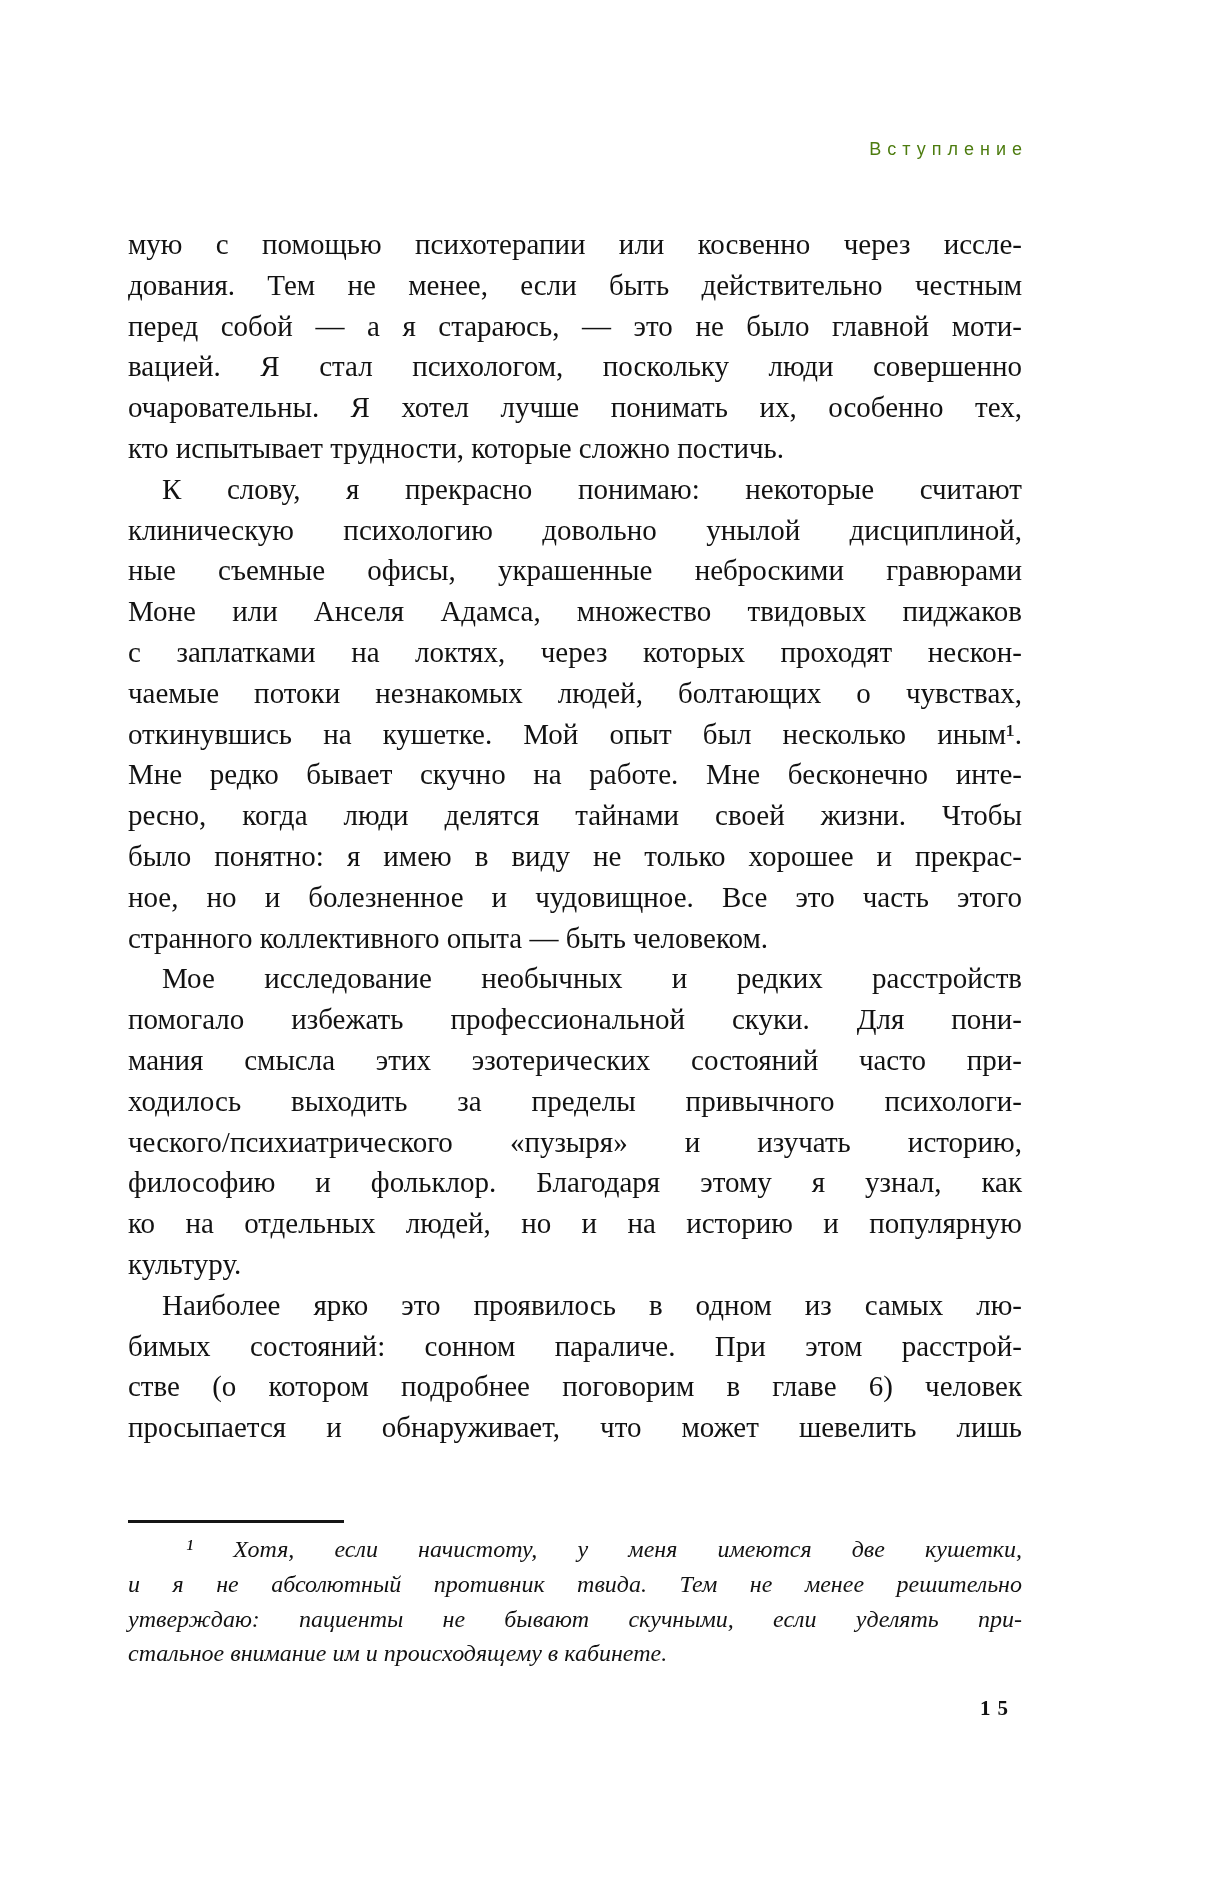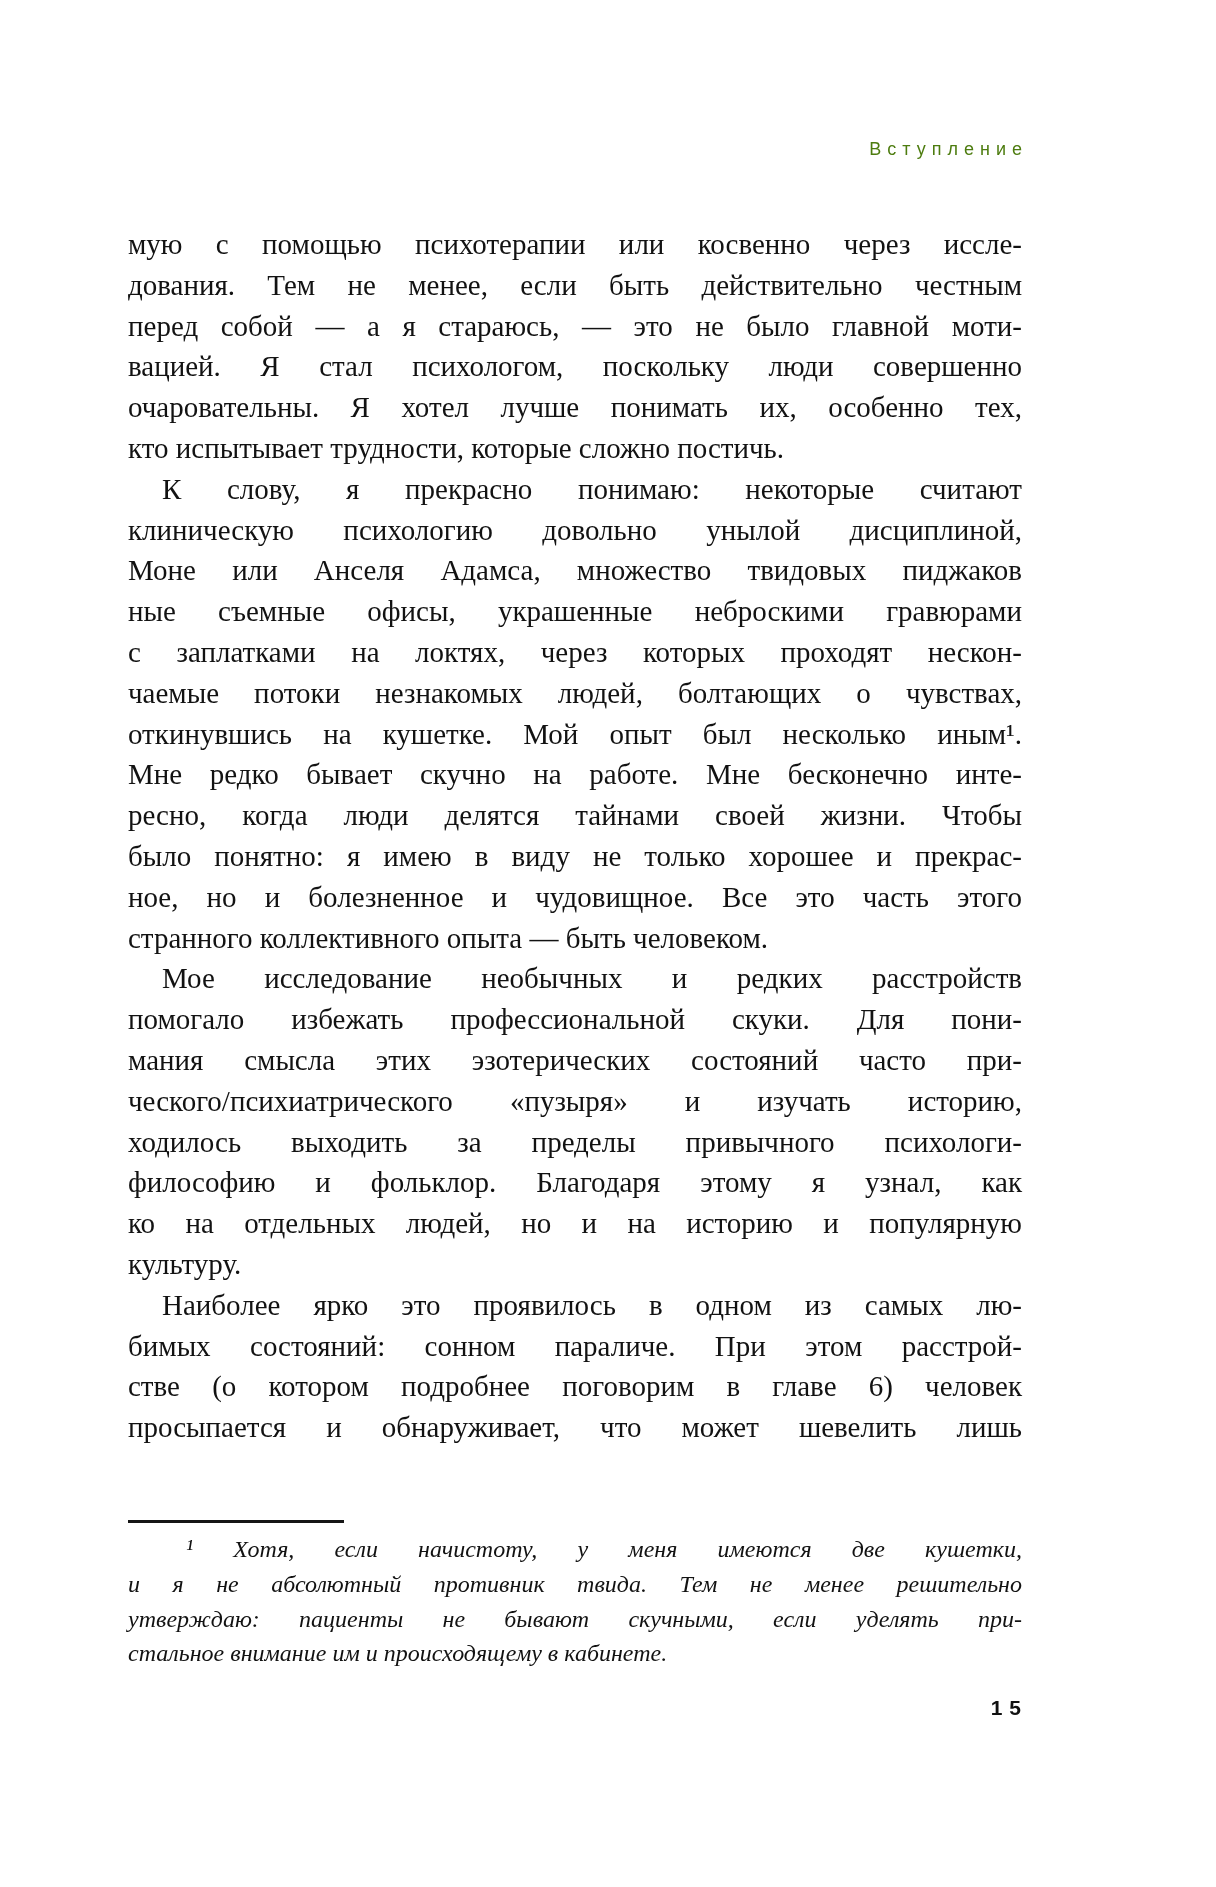--- a/index.html
+++ b/index.html
@@ -63,23 +63,23 @@
     line-height: 34.8px;
     text-align: justify;
     text-align-last: justify;
     font-style: italic;
   }
   .fline.last { text-align-last: left; }
   .fline.indent { text-indent: 58px; }
   .page-number {
     position: absolute;
     top: 1696px;
-    right: 195px;
+    right: 208px;
     margin-right: -7px; 
-    font-family: Liberation Sans, sans-serif;
+    font-family: Liberation Serif, serif;
     font-size: 21px;
     font-weight: 700;
     letter-spacing: 7px;
     color: #111111;
     white-space: nowrap;
   }
 </style>
 </head>
 <body>
 
@@ -88,35 +88,35 @@
 
   <div class="body-text" id="body-text">
       <div class="line">мую с помощью психотерапии или косвенно через иссле-</div>
       <div class="line">дования. Тем не менее, если быть действительно честным</div>
       <div class="line">перед собой — а я стараюсь, — это не было главной моти-</div>
       <div class="line">вацией. Я стал психологом, поскольку люди совершенно</div>
       <div class="line">очаровательны. Я хотел лучше понимать их, особенно тех,</div>
       <div class="line last">кто испытывает трудности, которые сложно постичь.</div>
       <div class="line indent">К слову, я прекрасно понимаю: некоторые считают</div>
       <div class="line">клиническую психологию довольно унылой дисциплиной,</div>
+      <div class="line">ные съемные офисы, украшенные неброскими гравюрами</div>
       <div class="line">Моне или Анселя Адамса, множество твидовых пиджаков</div>
-      <div class="line">ные съемные офисы, украшенные неброскими гравюрами</div>
       <div class="line">с заплатками на локтях, через которых проходят нескон-</div>
       <div class="line">чаемые потоки незнакомых людей, болтающих о чувствах,</div>
       <div class="line">откинувшись на кушетке. Мой опыт был несколько иным¹.</div>
       <div class="line">Мне редко бывает скучно на работе. Мне бесконечно инте-</div>
       <div class="line">ресно, когда люди делятся тайнами своей жизни. Чтобы</div>
       <div class="line">было понятно: я имею в виду не только хорошее и прекрас-</div>
       <div class="line">ное, но и болезненное и чудовищное. Все это часть этого</div>
       <div class="line last">странного коллективного опыта — быть человеком.</div>
       <div class="line indent">Мое исследование необычных и редких расстройств</div>
       <div class="line">помогало избежать профессиональной скуки. Для пони-</div>
       <div class="line">мания смысла этих эзотерических состояний часто при-</div>
+      <div class="line">ходилось выходить за пределы привычного психологи-</div>
       <div class="line">ческого/психиатрического «пузыря» и изучать историю,</div>
-      <div class="line">ходилось выходить за пределы привычного психологи-</div>
       <div class="line">философию и фольклор. Благодаря этому я узнал, как</div>
       <div class="line">ко на отдельных людей, но и на историю и популярную</div>
       <div class="line last">культуру.</div>
       <div class="line indent">Наиболее ярко это проявилось в одном из самых лю-</div>
       <div class="line">бимых состояний: сонном параличе. При этом расстрой-</div>
       <div class="line">стве (о котором подробнее поговорим в главе 6) человек</div>
       <div class="line">просыпается и обнаруживает, что может шевелить лишь</div>
     </div>
 
   <div class="footnote-rule"></div>

